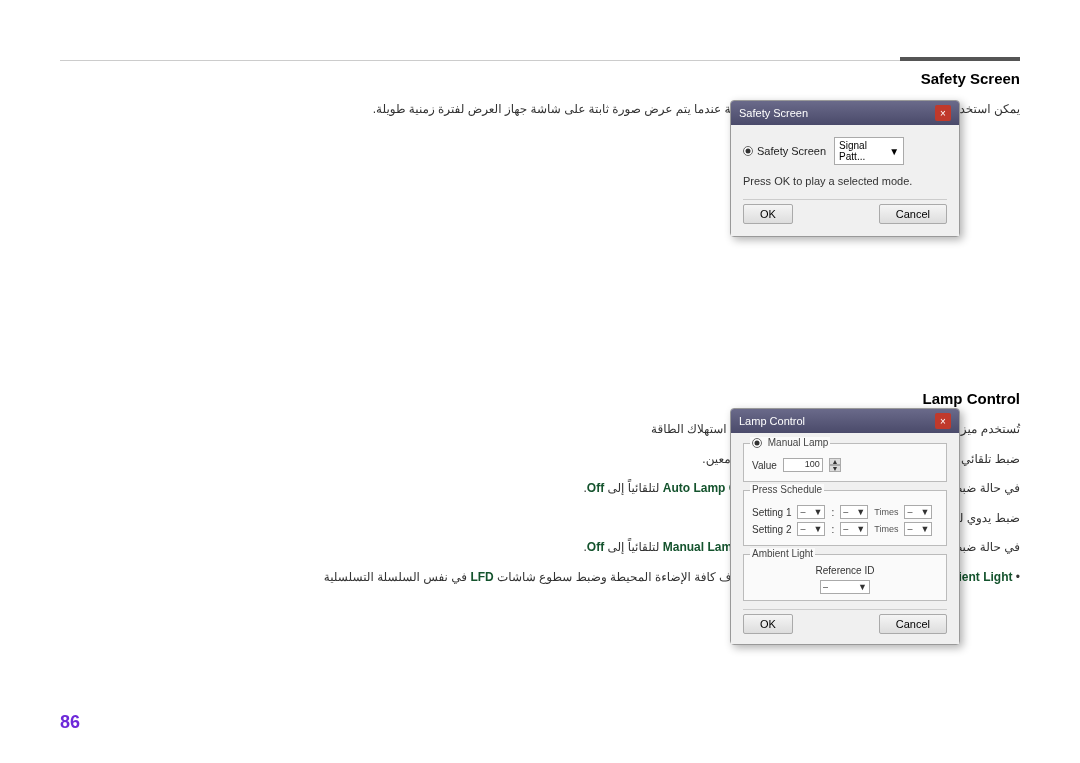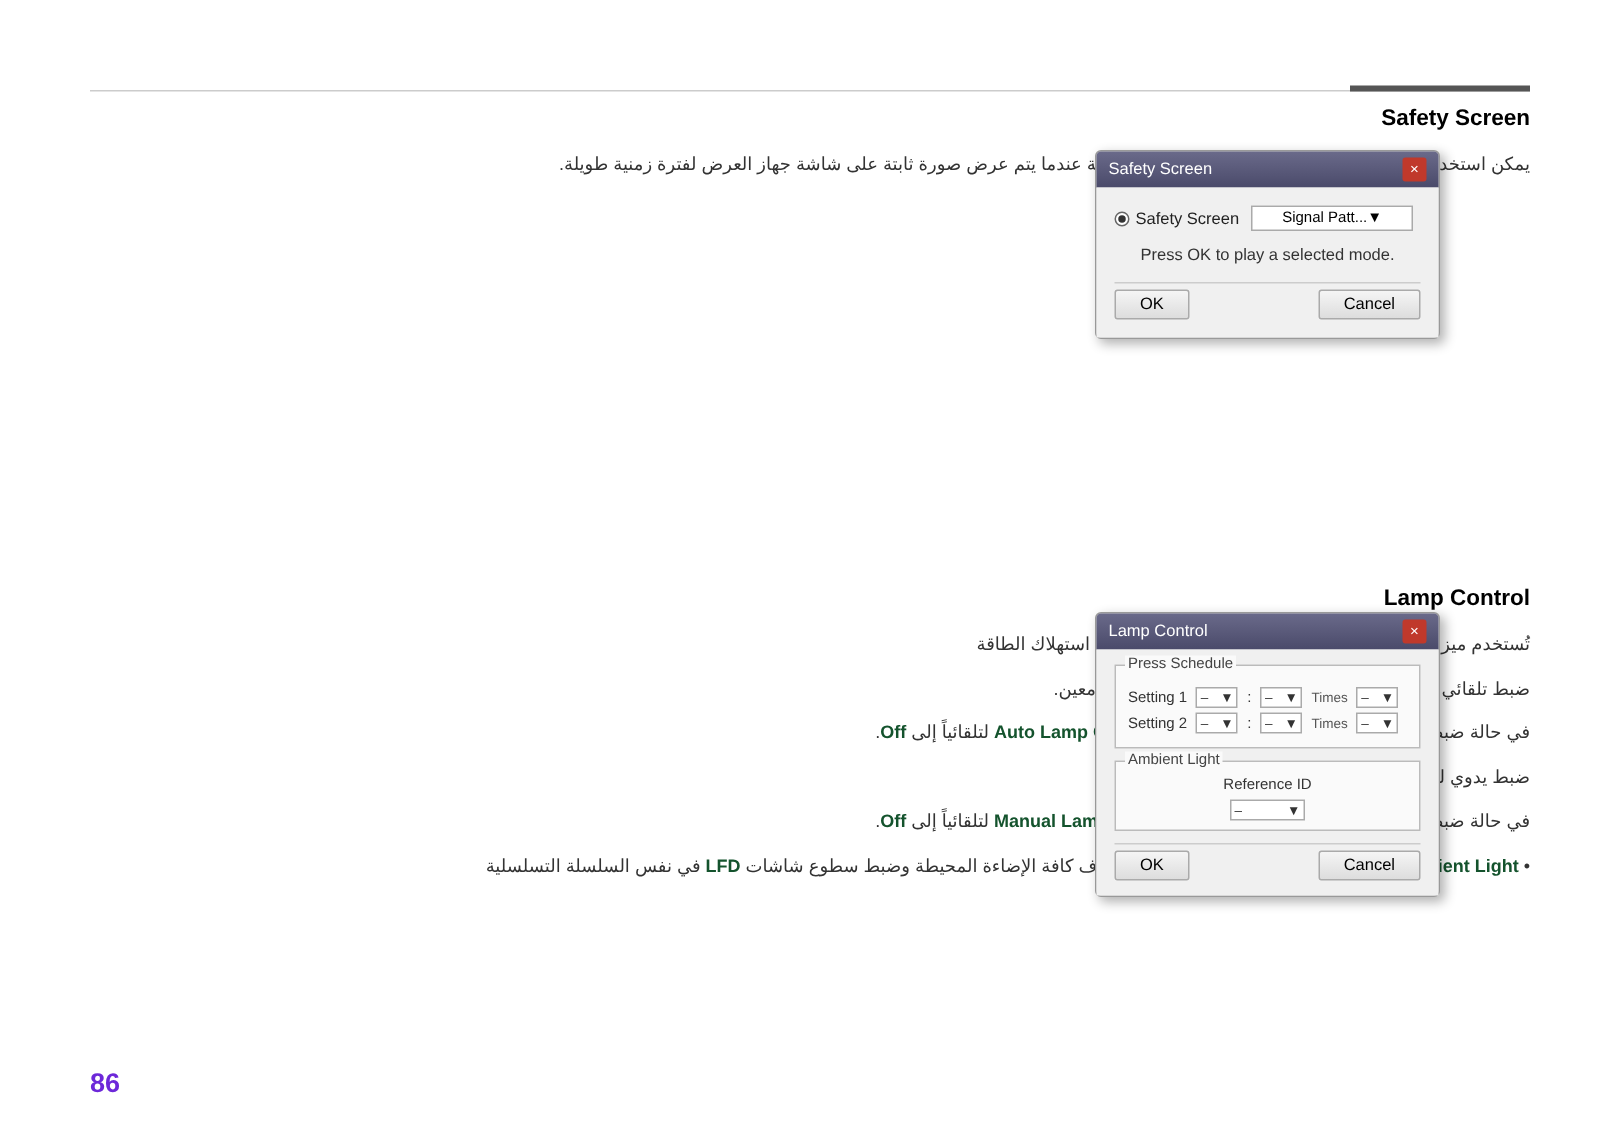--- a/index.html
+++ b/index.html
@@ -151,30 +151,30 @@
       transform: translate(-50%, -50%);
     }
 
     .select-box {
       border: 1px solid #aaa;
       background: #fff;
       font-size: 10px;
       padding: 2px 4px;
       display: flex;
       align-items: center;
-      justify-content: center;
-      width: 108px;
+      justify-content: space-between;
+      width: 70px;
       cursor: pointer;
     }
 
     .dialog-message {
       font-size: 11px;
       color: #333;
       margin: 8px 0 12px 0;
-      text-align: center;
+      text-align: left;
     }
 
     .dialog-buttons {
       display: flex;
       justify-content: space-between;
       gap: 6px;
       padding-top: 4px;
       border-top: 1px solid #ccc;
       margin-top: 4px;
     }
@@ -350,20 +350,36 @@
   </div>
 
   <div class="dialog-container" style="top: 18px;">
     <div class="lamp-dialog">
       <div class="dialog-titlebar">
         <span>Lamp Control</span>
         <button class="dialog-close-btn">×</button>
       </div>
       <div class="lamp-dialog-body">
 
+        <div class="group-label-box">
+          <div class="group-label-title">
+            <span class="radio-dot checked" style="display:inline-block;vertical-align:middle;margin-right:3px;"></span>
+            <span>Manual Lamp</span>
+          </div>
+          <div class="lamp-row" style="margin-top:8px;">
+            <span>Value</span>
+            <div class="small-input" style="width:40px;">
+              <span>100</span>
+            </div>
+            <div class="spin-btn">
+              <div class="spin-arrow">▲</div>
+              <div class="spin-arrow">▼</div>
+            </div>
+          </div>
+        </div>
 
         <div class="group-label-box">
           <div class="group-label-title">Press Schedule</div>
           <div class="lamp-row" style="margin-top:8px;">
             <span>Setting 1</span>
             <div class="small-select">
                 <span>–</span>
                 <span>▼</span>
               </div>
             <span>:</span>

